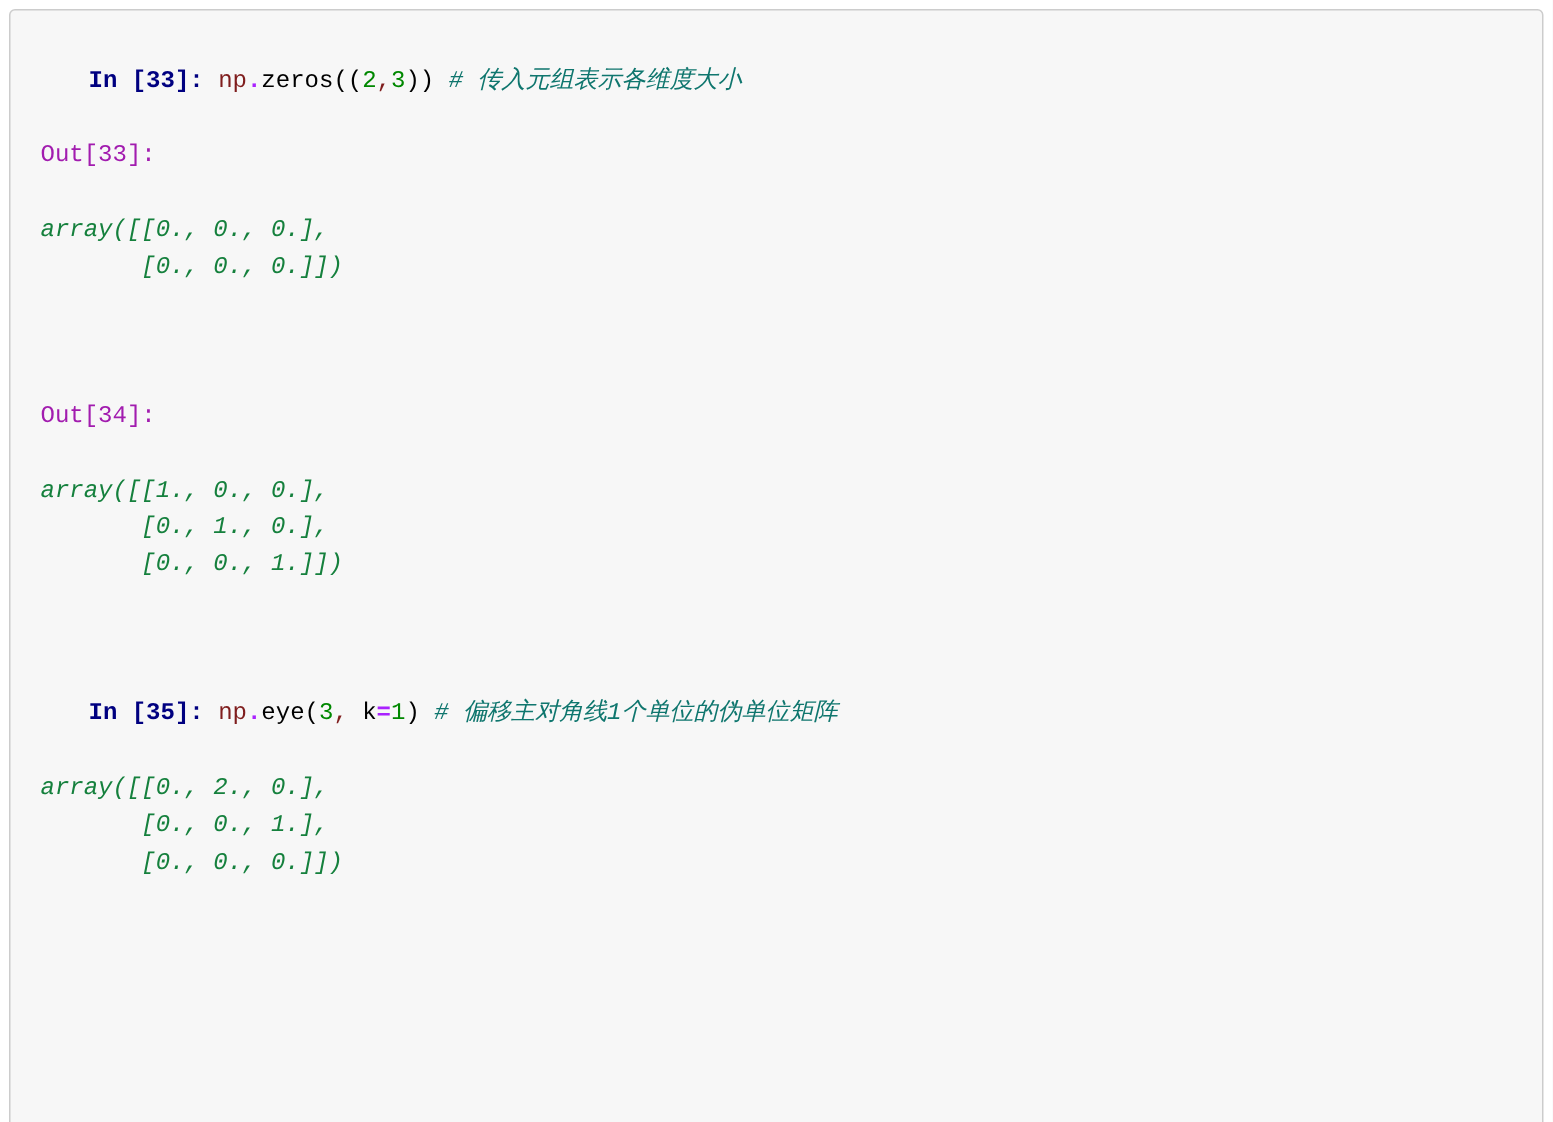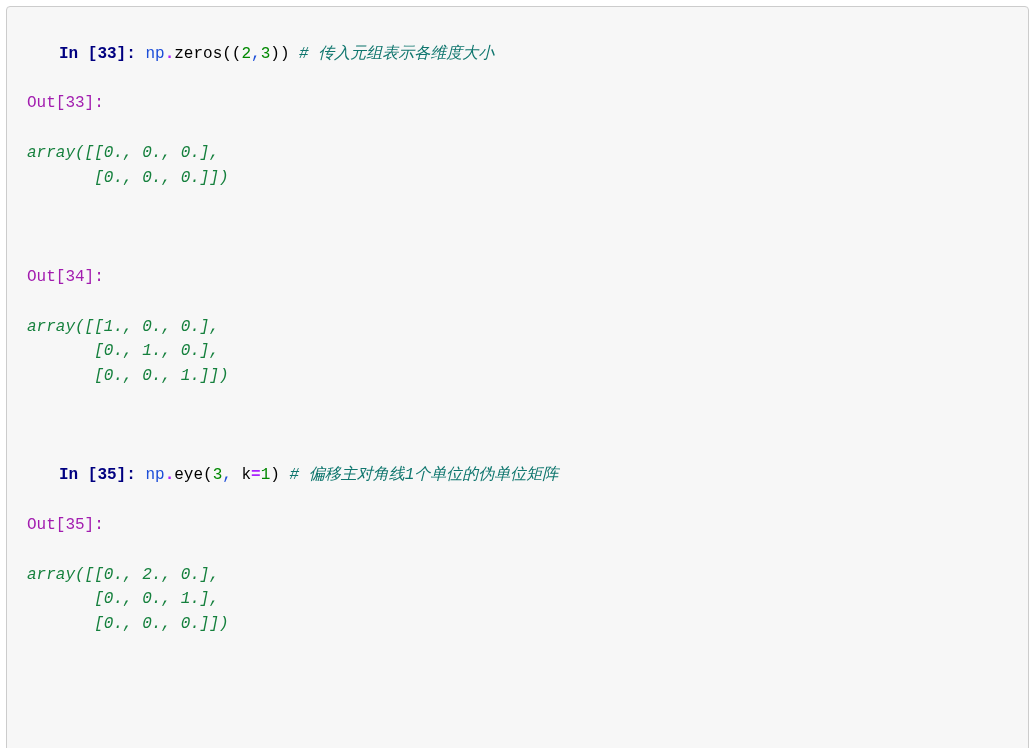--- a/index.html
+++ b/index.html
@@ -14,21 +14,21 @@
       background: #f7f7f7;
       border: 1px solid #cccccc;
       border-radius: 4px;
       padding: 10px 20px 12px 20px;
       position: relative;
       white-space: pre;
       overflow: hidden;
     }
     .in-prompt { color: #000080; font-weight: bold; margin-left: 32px; }
     .out-prompt { color: #a21caf; font-weight: normal; }
-    .plain { color: #1d4ed8; }
+    .plain { color: #7f1d1d; }
     .output { color: #15803d; font-style: italic; }
     .dot { color: #aa22ff; font-weight: bold; }
     .func { color: #000000; }
     .paren { color: #000000; }
     .num { color: #008800; }
     .op { color: #aa22ff; font-weight: bold; }
     .comment { color: #0f766e; font-style: italic; }
     .kw { color: #000000; }
     .line { display: block; }
   </style>
@@ -40,21 +40,20 @@
 <span class="line"><span class="out-prompt">Out[<span>33</span>]:</span></span>
 <span class="line output">array([[0., 0., 0.],
        [0., 0., 0.]])</span>
 <span class="line"> </span>
 <span class="line"><span class="out-prompt">Out[<span>34</span>]:</span></span>
 <span class="line output">array([[1., 0., 0.],
        [0., 1., 0.],
        [0., 0., 1.]])</span>
 <span class="line"> </span>
 <span class="line"><span class="in-prompt">In [<span>35</span>]: </span><span class="plain">np</span><span class="dot">.</span><span class="func">eye</span><span class="paren">(</span><span class="num">3</span><span class="plain">, </span><span class="kw">k</span><span class="op">=</span><span class="num">1</span><span class="paren">)</span> <span class="comment"># 偏移主对角线1个单位的伪单位矩阵</span></span>
-<span class="line"><span class="out-prompt">Out[<span>35</span>]:</span></span>
 <span class="line output">array([[0., 2., 0.],
        [0., 0., 1.],
        [0., 0., 0.]])</span>
 <span class="line"> </span>
 
 
 
 
 
 

